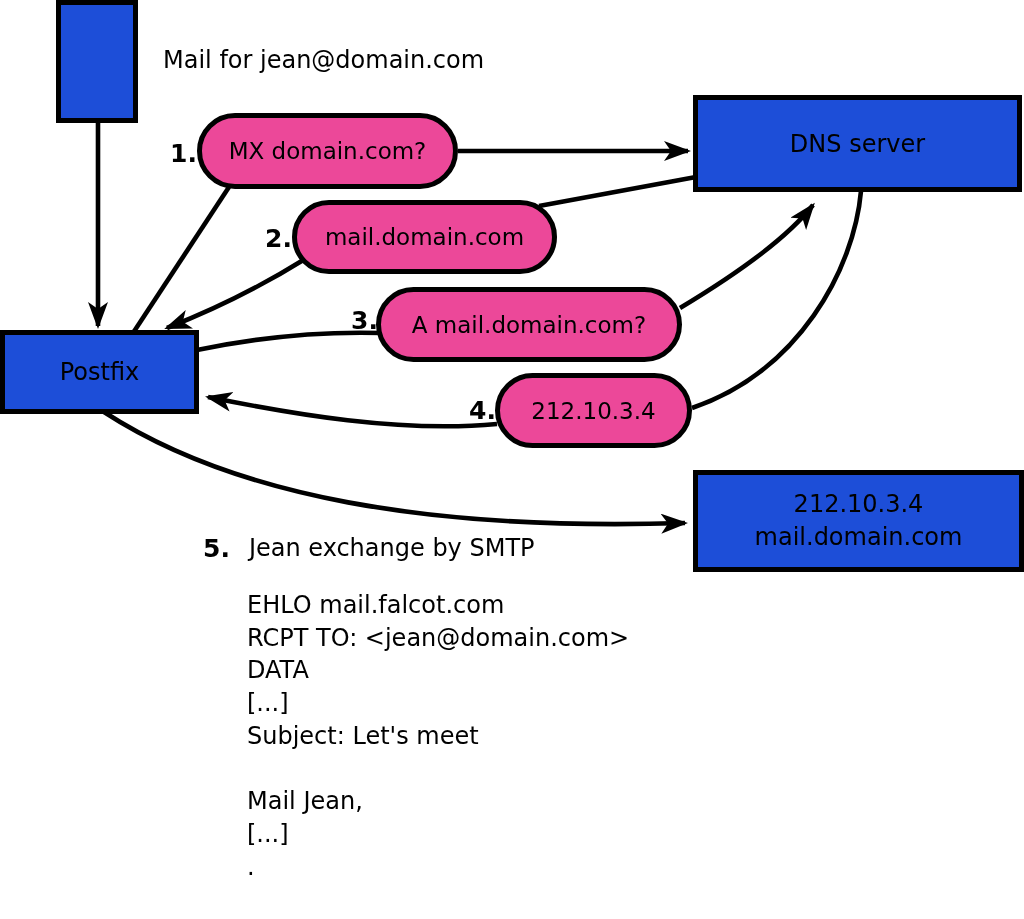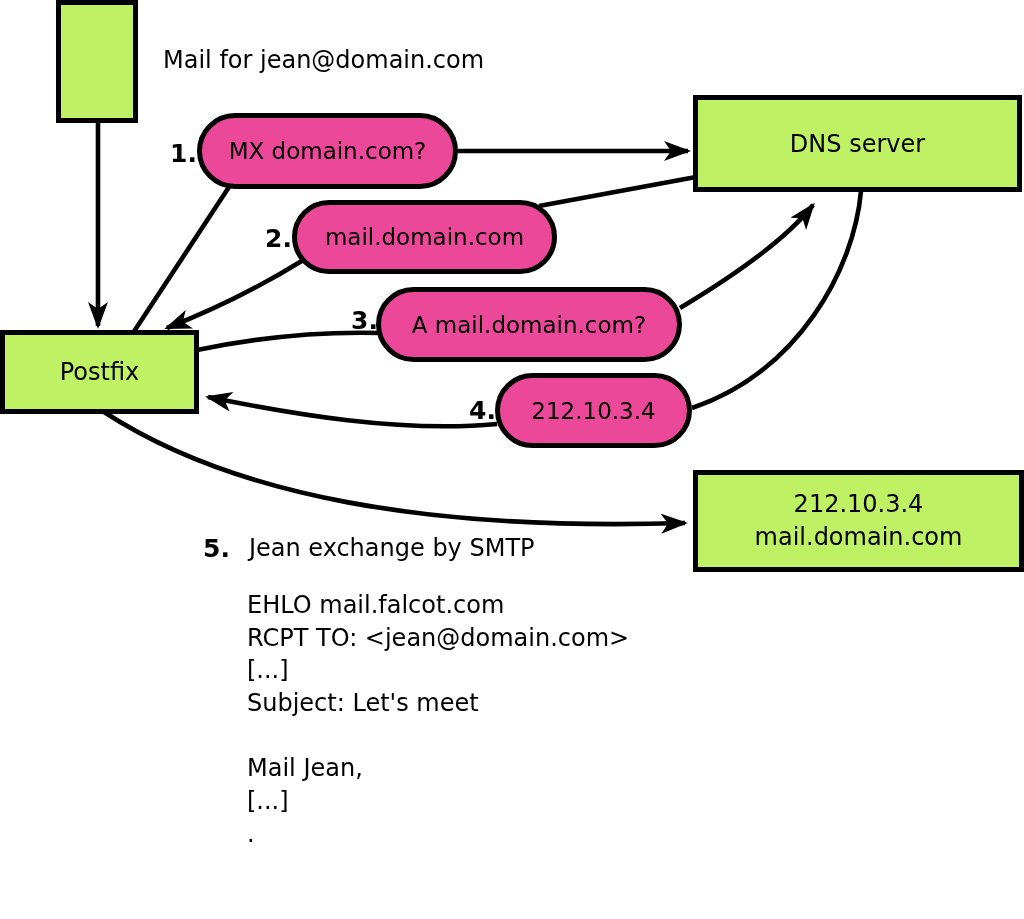--- a/index.html
+++ b/index.html
@@ -21,21 +21,21 @@
   }
   svg.connectors path.edge {
     fill: none;
     stroke: #000;
     stroke-width: 4.6;
   }
 
   .box {
     position: absolute;
     border: 5px solid #000;
-    background: #bef264;
+    background: #1d4ed8;
     display: flex;
     align-items: center;
     justify-content: center;
     font-size: 24px;
     z-index: 2;
     text-align: center;
   }
   .box.two-line { flex-direction: column; line-height: 33px; }
 
   .pill {
@@ -154,20 +154,21 @@
   </div>
 
   <div class="step5">
     <span class="num5">5.</span>
     <span class="lbl5">Jean exchange by SMTP</span>
   </div>
 
   <div class="smtp">
     <div class="smtp-line">EHLO mail.falcot.com</div>
     <div class="smtp-line">RCPT TO: &lt;jean@domain.com&gt;</div>
+    <div class="smtp-line">DATA</div>
     <div class="smtp-line">[...]</div>
     <div class="smtp-line">Subject: Let's meet</div>
     <div class="smtp-line"></div>
     <div class="smtp-line">Mail Jean,</div>
     <div class="smtp-line">[...]</div>
     <div class="smtp-line">.</div>
   </div>
 
 </div>
 

